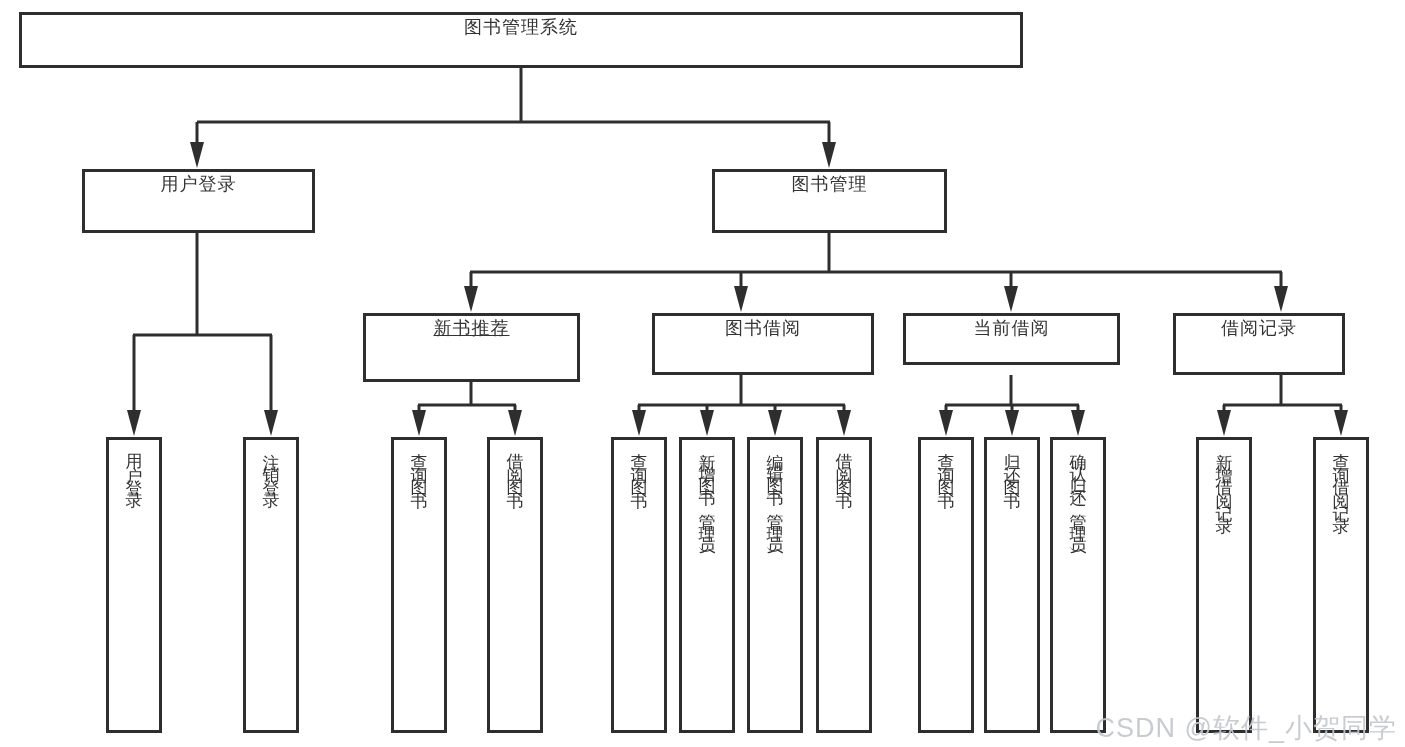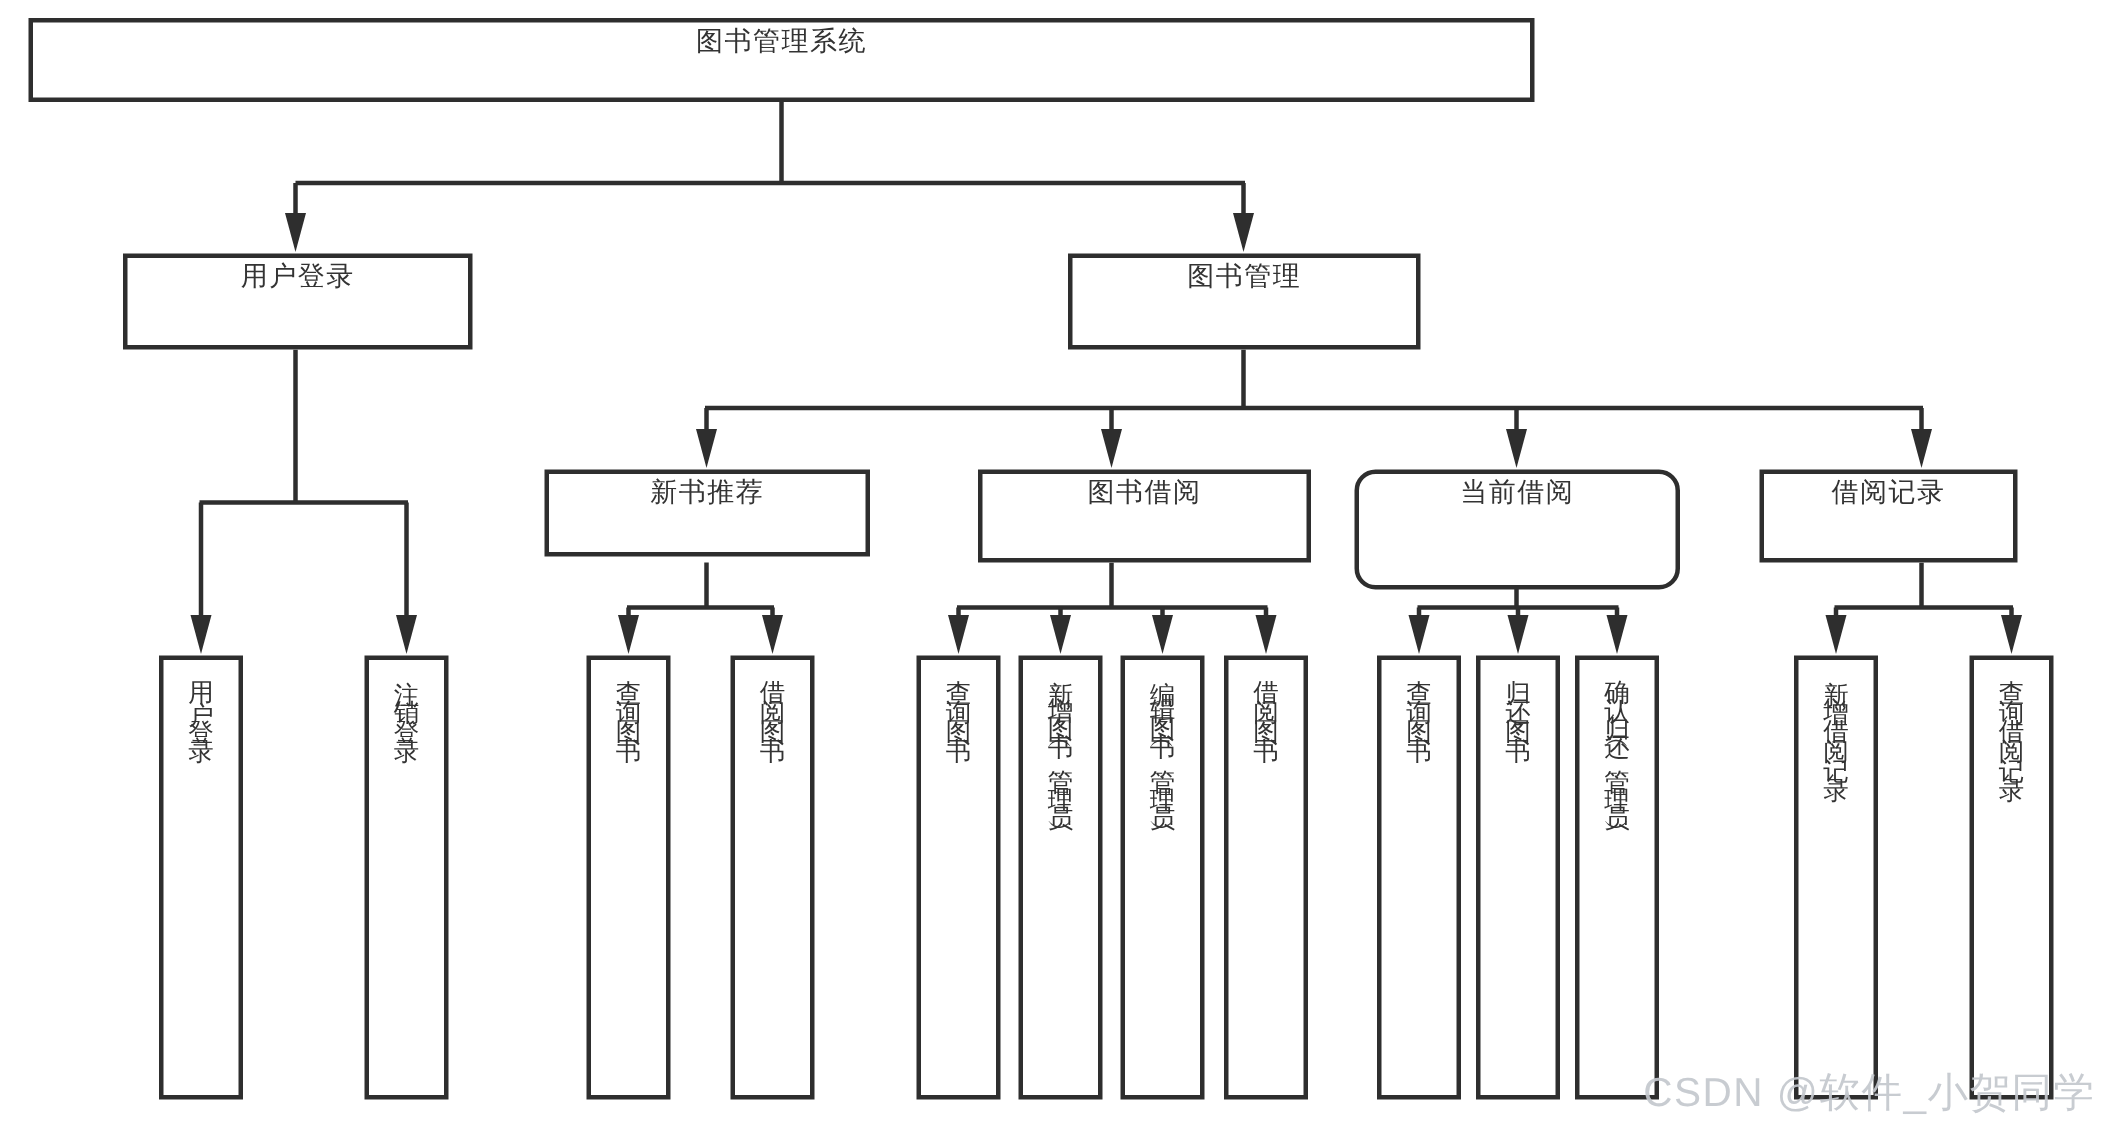--- a/index.html
+++ b/index.html
@@ -111,27 +111,27 @@
     <span>图书管理系统</span>
   </div>
 
   <div class="node" style="left:82px;top:169px;width:233px;height:64px;">
     <span>用户登录</span>
   </div>
   <div class="node" style="left:712px;top:169px;width:235px;height:64px;">
     <span>图书管理</span>
   </div>
 
-  <div class="node" style="left:363px;top:313px;width:217px;height:58px;">
+  <div class="node" style="left:363px;top:313px;width:217px;height:69px;text-decoration:underline;">
     <span>新书推荐</span>
   </div>
   <div class="node" style="left:652px;top:313px;width:222px;height:62px;">
     <span>图书借阅</span>
   </div>
-  <div class="node" style="left:903px;top:313px;width:217px;height:80px;border-radius:14px;">
+  <div class="node" style="left:903px;top:313px;width:217px;height:52px;">
     <span>当前借阅</span>
   </div>
   <div class="node" style="left:1173px;top:313px;width:172px;height:62px;">
     <span>借阅记录</span>
   </div>
 
   <div class="node" style="left:106px;top:437px;width:56px;height:296px;">
     <span class="vtext">用户登录</span>
   </div>
   <div class="node" style="left:243px;top:437px;width:56px;height:296px;">

